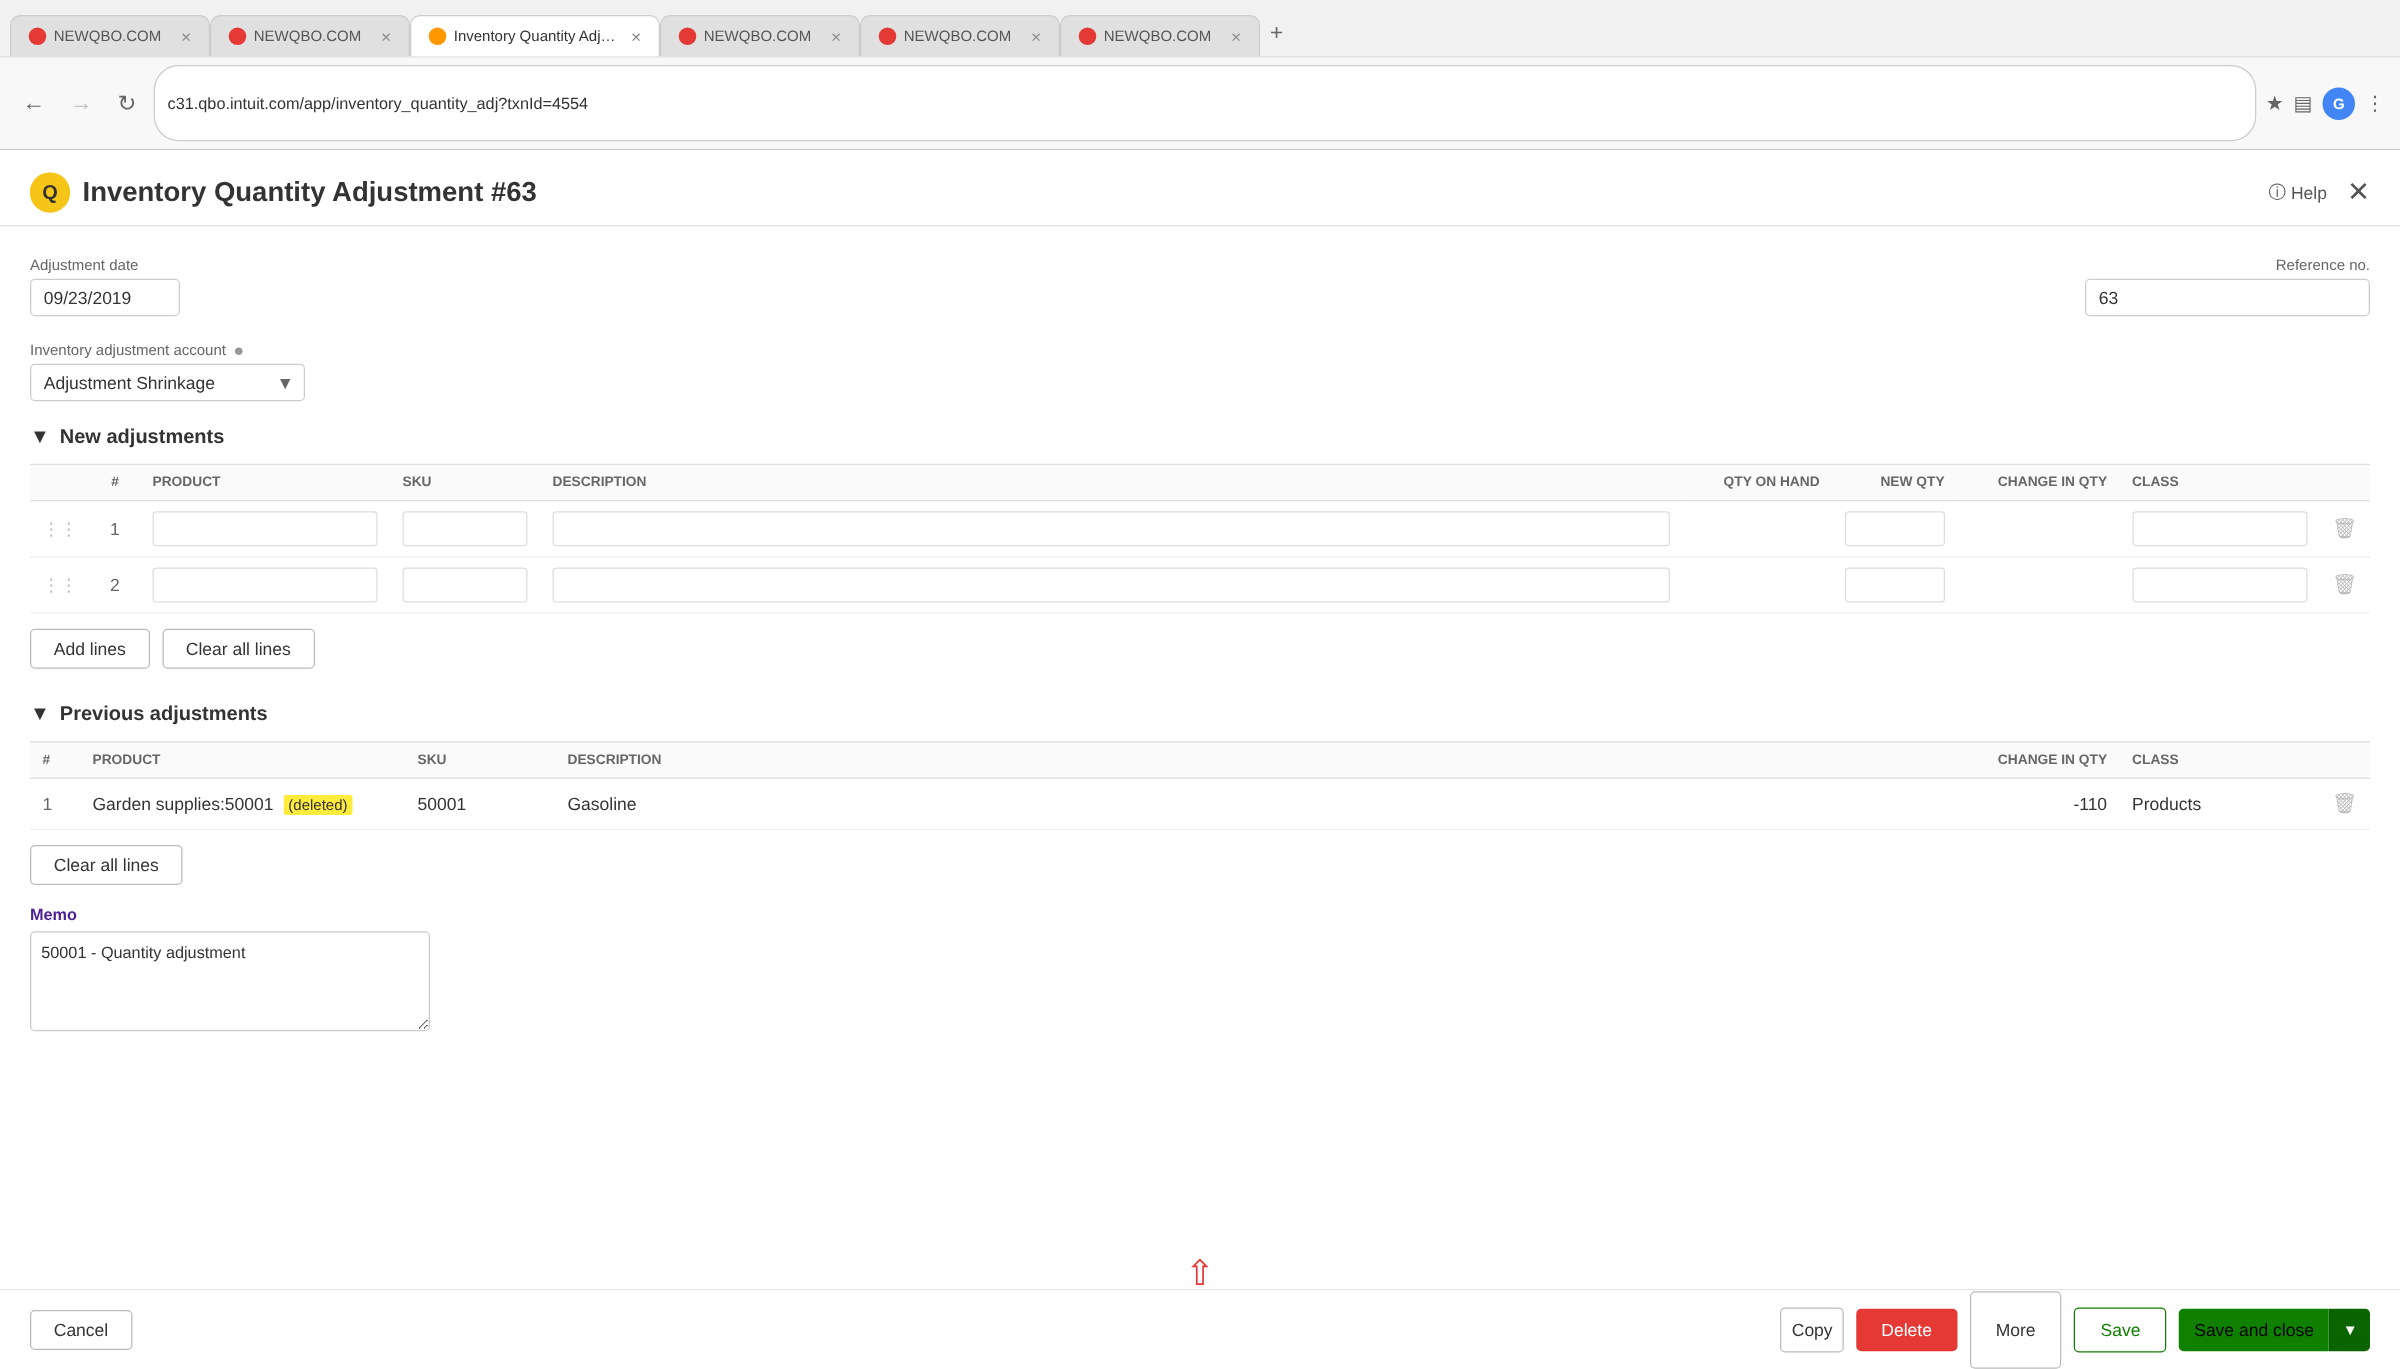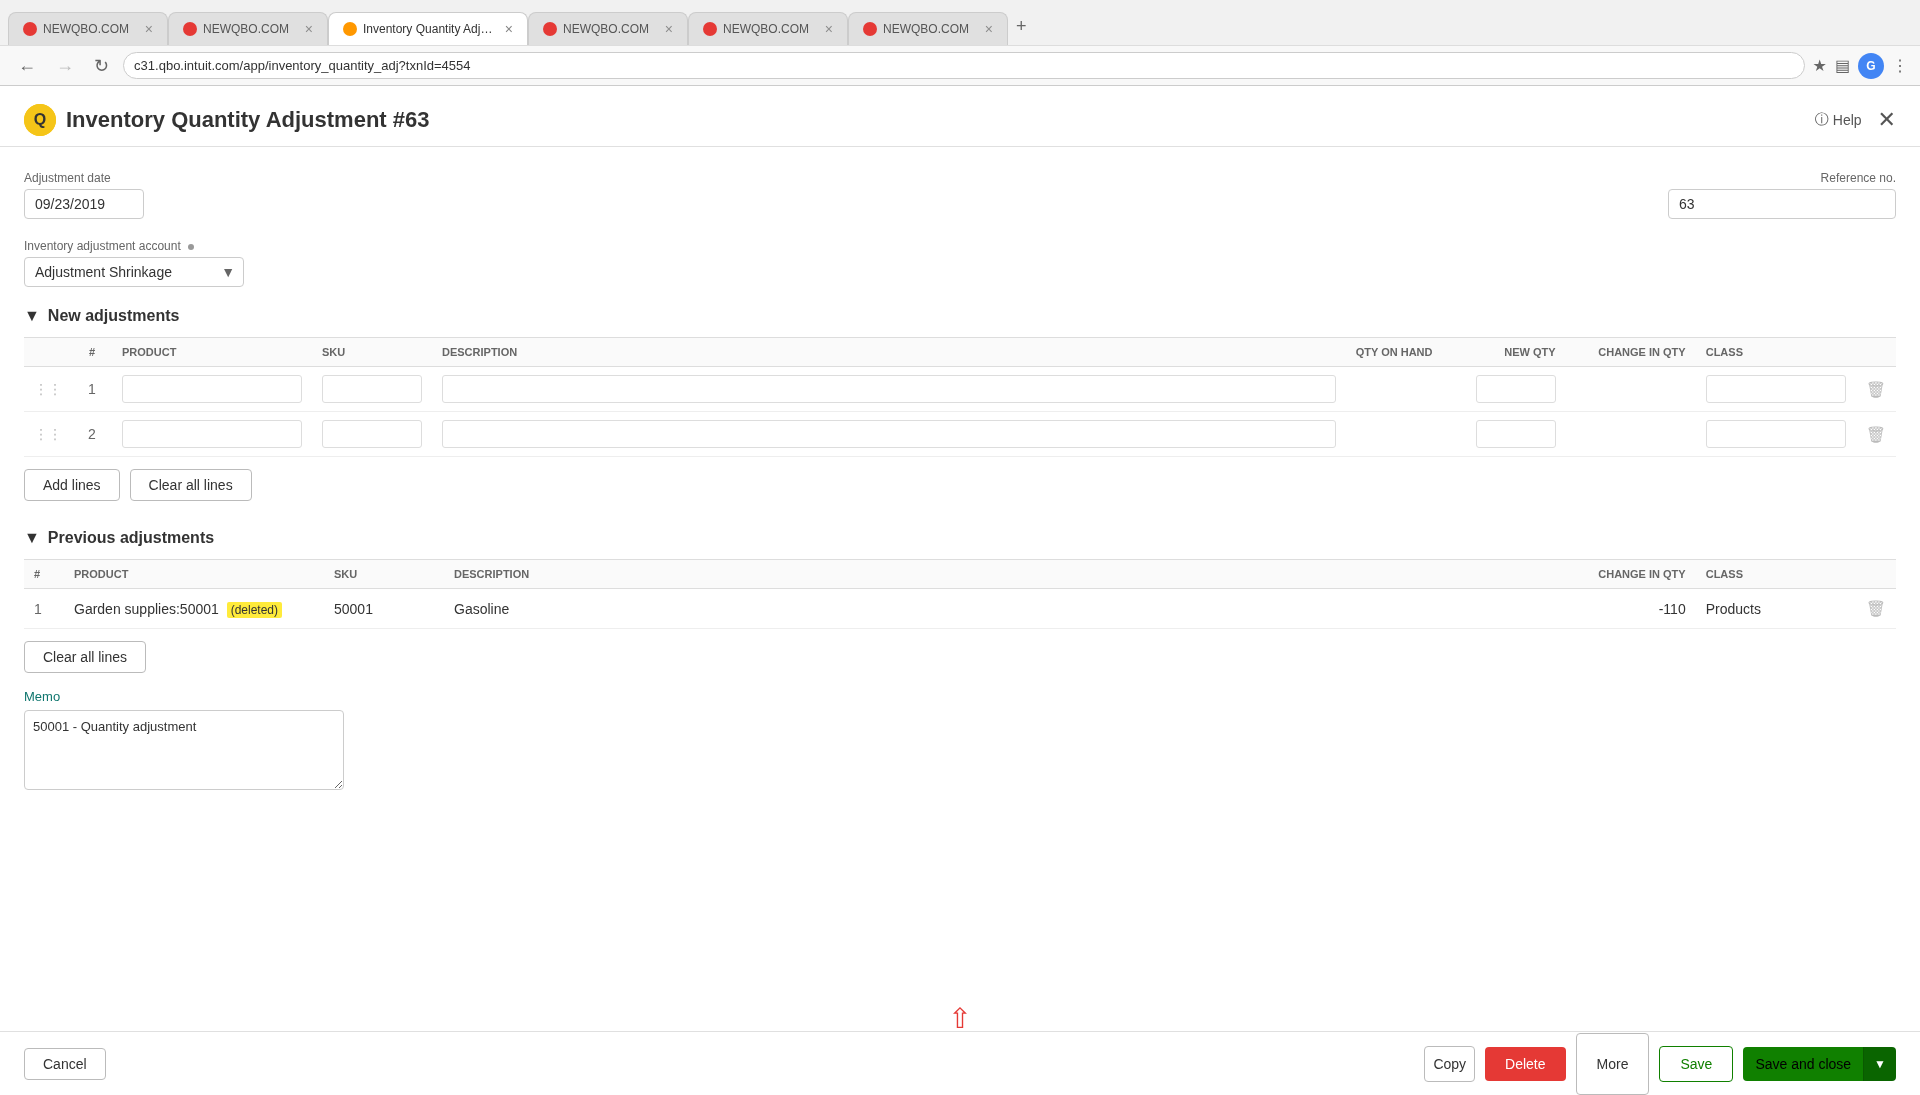--- a/index.html
+++ b/index.html
@@ -12,21 +12,21 @@
     .tab.active { background: #fff; color: #333; z-index: 1; }
     .tab .tab-close { margin-left: auto; opacity: 0.6; font-size: 14px; cursor: pointer; }
     .tab .favicon { width: 14px; height: 14px; border-radius: 50%; flex-shrink: 0; }
     .tab .favicon.red { background: #e53935; }
     .tab .favicon.orange { background: #ff9800; }
     .tab .tab-label { overflow: hidden; text-overflow: ellipsis; white-space: nowrap; }
     .new-tab-btn { padding: 8px; font-size: 18px; color: #666; cursor: pointer; background: none; border: none; }
     .address-bar { display: flex; align-items: center; padding: 6px 12px; background: #f8f8f8; border-top: 1px solid #ddd; gap: 8px; }
     .nav-btn { background: none; border: none; color: #666; font-size: 18px; cursor: pointer; padding: 2px 6px; }
     .nav-btn:disabled { color: #bbb; }
-    .address-input { flex: 1; padding: 5px 10px; border: 1px solid #ccc; border-radius: 20px; font-size: 13px; color: #333; background: #fff; }
+    .address-input { flex: 1; padding: 22px 10px; border: 1px solid #ccc; border-radius: 20px; font-size: 13px; color: #333; background: #fff; }
     .browser-icons { display: flex; align-items: center; gap: 8px; color: #666; font-size: 16px; }
     .profile-circle { width: 26px; height: 26px; border-radius: 50%; background: #4285f4; display: flex; align-items: center; justify-content: center; color: #fff; font-size: 12px; font-weight: bold; }
 
     
     .app-content { background: #fff; min-height: calc(1095px - 90px); position: relative; padding-bottom: 80px; }
 
     
     .page-header { display: flex; align-items: center; justify-content: space-between; padding: 18px 24px 10px; border-bottom: 1px solid #e0e0e0; }
     .page-title-area { display: flex; align-items: center; gap: 10px; }
     .logo-icon { width: 32px; height: 32px; background: #f5c518; border-radius: 50%; display: flex; align-items: center; justify-content: font-size; font-size: 16px; align-items: center; justify-content: center; }
@@ -59,21 +59,21 @@
 
     
     .adj-table { width: 100%; border-collapse: collapse; }
     .adj-table th { font-size: 11px; font-weight: 600; color: #666; text-transform: uppercase; padding: 8px 10px; border-bottom: 1px solid #ddd; border-top: 1px solid #ddd; text-align: left; background: #fafafa; }
     .adj-table td { padding: 8px 10px; border-bottom: 1px solid #eee; vertical-align: middle; }
     .adj-table .col-handle { width: 30px; color: #bbb; text-align: center; }
     .adj-table .col-num { width: 40px; color: #666; text-align: center; }
     .adj-table .col-product { width: 200px; }
     .adj-table .col-sku { width: 120px; }
     .adj-table .col-desc { }
-    .adj-table .col-qty { width: 120px; }
+    .adj-table .col-qty { width: 120px; text-align: right; }
     .adj-table .col-newqty { width: 100px; text-align: right; }
     .adj-table .col-change { width: 130px; text-align: right; }
     .adj-table .col-class { width: 160px; }
     .adj-table .col-del { width: 40px; text-align: center; }
     .adj-table tr.data-row td { background: #fff; }
     .adj-table .editable-cell { border: 1px solid #ddd; border-radius: 3px; min-height: 28px; }
     .delete-icon { color: #bbb; cursor: pointer; font-size: 16px; }
 
     
     .prev-table { width: 100%; border-collapse: collapse; }
@@ -89,21 +89,21 @@
 
     .deleted-badge { background: #ffeb3b; font-size: 12px; padding: 1px 4px; border-radius: 2px; margin-left: 4px; }
 
     
     .table-actions { display: flex; gap: 10px; margin-top: 12px; }
     .btn { padding: 7px 18px; border-radius: 4px; font-size: 14px; cursor: pointer; border: 1px solid #ccc; background: #fff; color: #333; }
     .btn-outline { background: #fff; border: 1px solid #bbb; }
 
     
     .memo-section { padding: 16px 24px 0; }
-    .memo-label { font-size: 13px; color: #0f766e; margin-bottom: 6px; font-weight: 400; }
+    .memo-label { font-size: 13px; color: #4c1d95; margin-bottom: 6px; font-weight: 700; }
     .memo-textarea { width: 320px; height: 80px; border: 1px solid #ccc; border-radius: 4px; padding: 8px; font-size: 13px; color: #333; resize: vertical; font-family: inherit; }
 
     
     .footer-toolbar { position: fixed; bottom: 0; left: 0; right: 0; background: #fff; border-top: 1px solid #e0e0e0; display: flex; align-items: center; padding: 12px 24px; gap: 10px; z-index: 100; height: 64px; }
     .footer-toolbar .spacer { flex: 1; }
     .btn-cancel { border: 1px solid #bbb; }
     .btn-save-close-main { background: #108000; color: #000000; border: none; padding: 9px 12px; border-radius: 4px 0 0 4px; font-size: 14px; cursor: pointer; }
     .btn-save-close-arrow { background: #0a6500; color: #fff; border: none; padding: 9px 10px; border-radius: 0 4px 4px 0; font-size: 12px; cursor: pointer; border-left: 1px solid #0a5a00; }
     .btn-save { background: #fff; border: 1px solid #108000; color: #108000; padding: 9px 20px; border-radius: 4px; font-size: 14px; cursor: pointer; }
     .btn-delete { background: #e53935; color: #fff; border: none; padding: 9px 20px; border-radius: 4px; font-size: 14px; cursor: pointer; }

